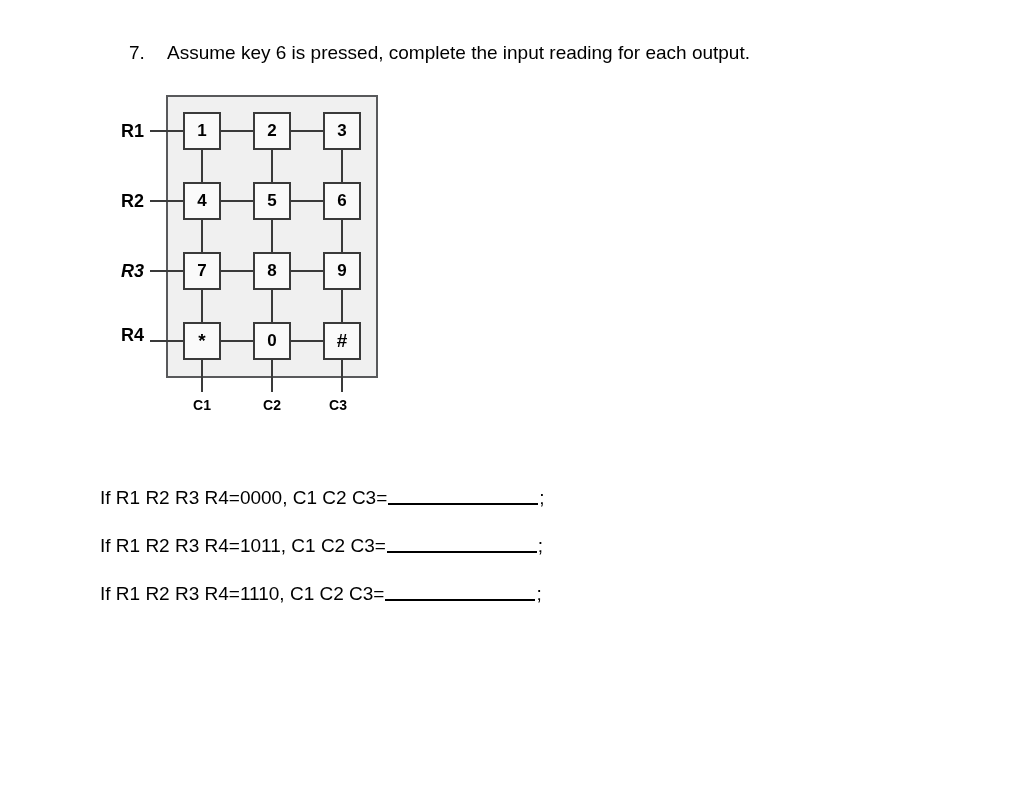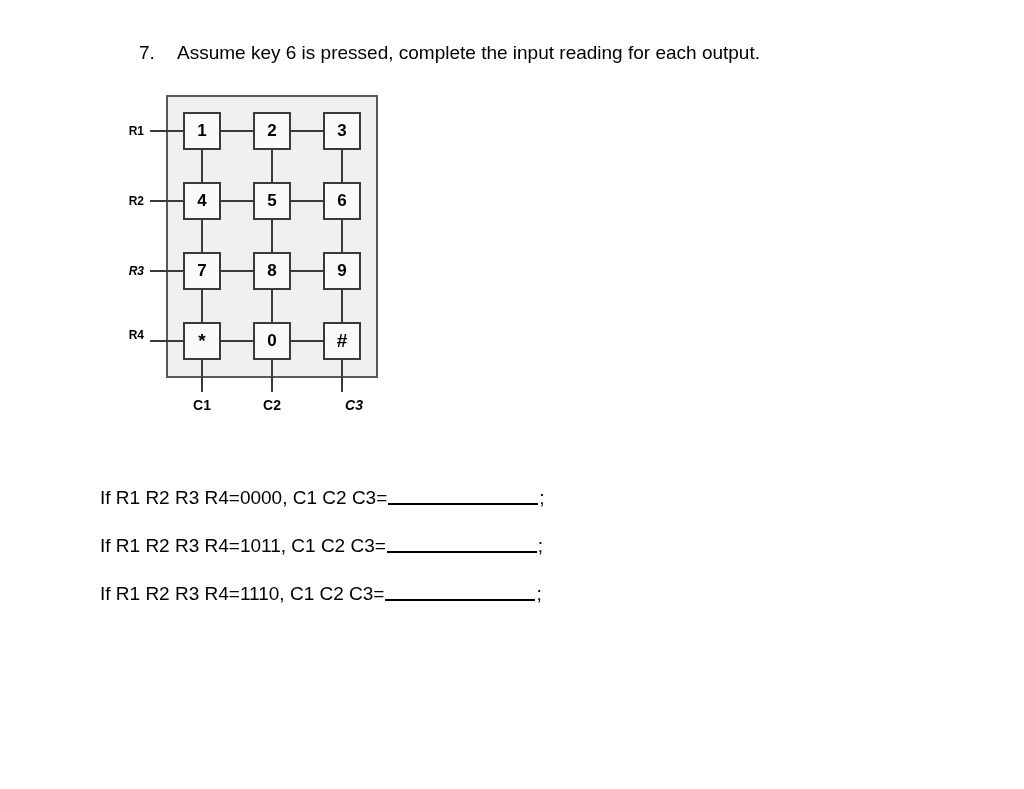--- a/index.html
+++ b/index.html
@@ -12,21 +12,21 @@
     height: 789px;
     position: relative;
     overflow: hidden;
     font-family: "Liberation Sans", sans-serif;
     color: #000000;
   }
 
   
   #question-heading {
     position: absolute;
-    left: 139px;
+    left: 129px;
     top: 40px;
     width: 820px;
     font-size: 19px;
     line-height: 26px;
     white-space: nowrap;
   }
   #question-heading .q-number {
     display: inline-block;
     width: 38px;
   }
@@ -82,21 +82,21 @@
     width: 2px;
     background: #3a3a3a;
     z-index: 1;
   }
 
   
   .row-label {
     position: absolute;
     width: 34px;
     text-align: right;
-    font-size: 12px;
+    font-size: 18px;
     font-weight: bold;
     line-height: 18px;
     z-index: 2;
   }
   
   .col-label {
     position: absolute;
     width: 40px;
     text-align: center;
     font-size: 14px;
@@ -162,21 +162,21 @@
   <div class="key-box" style="left:73px;  top:162px;">7</div>
   <div class="key-box" style="left:143px; top:162px;">8</div>
   <div class="key-box" style="left:213px; top:162px;">9</div>
 
   <div class="key-box sym" style="left:73px;  top:232px;">*</div>
   <div class="key-box" style="left:143px; top:232px;">0</div>
   <div class="key-box sym" style="left:213px; top:232px;">#</div>
 
   <div class="col-label" style="left:72px;  top:306px;">C1</div>
   <div class="col-label" style="left:142px; top:306px;">C2</div>
-  <div class="col-label" style="left:224px; top:306px;font-style:italic;">C3</div>
+  <div class="col-label" style="left:208px; top:306px;">C3</div>
 </div>
 
 <div id="answer-list">
 
   <div class="answer-line">
     <span>If R1 R2 R3 R4=0000, C1 C2 C3=</span><span class="blank"></span><span>;</span>
   </div>
 
 
   <div class="answer-line">

